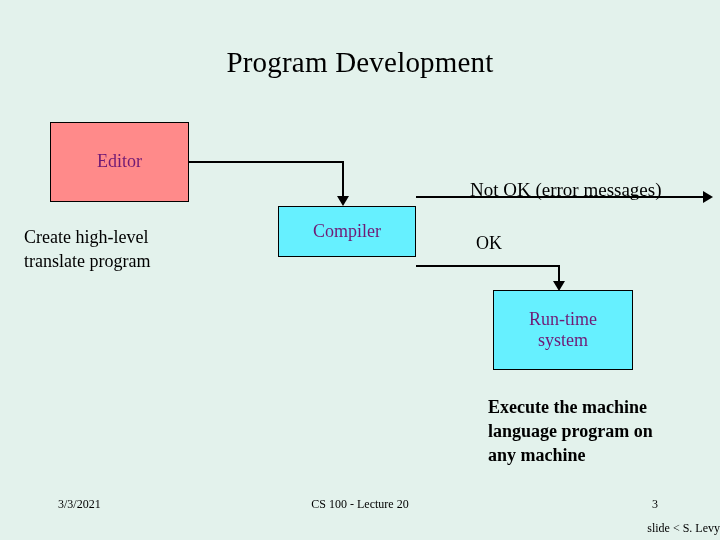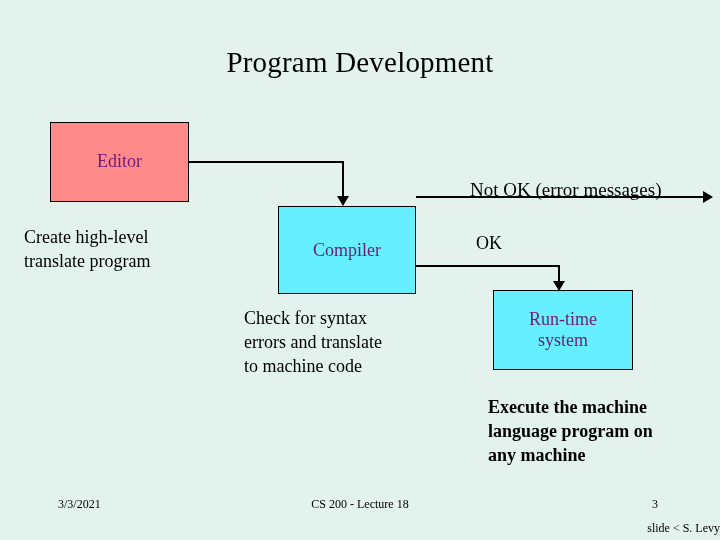--- a/index.html
+++ b/index.html
@@ -48,21 +48,21 @@
     width: 139px;
     height: 80px;
     background: #ff8a8a;
     align-items: flex-start;
     padding-top: 28px;
   }
   #compiler-box {
     left: 278px;
     top: 206px;
     width: 138px;
-    height: 88px;
+    height: 51px;
     background: #66f0ff;
   }
   #runtime-box {
     left: 493px;
     top: 290px;
     width: 140px;
     height: 80px;
     background: #66f0ff;
   }
 
@@ -160,30 +160,25 @@
 
   <div class="caption" id="caption-notok">Not OK (error messages)</div>
 
   <div class="caption" id="caption-create">
     <div>Create high-level</div>
     <div>translate program</div>
   </div>
 
   <div class="caption" id="caption-ok">OK</div>
 
-  <div class="caption" id="caption-check">
-    <div>Check for syntax</div>
-    <div>errors and translate</div>
-    <div>to machine code</div>
-  </div>
 
   <div class="caption" id="caption-execute">
     <div>Execute the machine</div>
     <div>language program on</div>
     <div>any machine</div>
   </div>
 
   <div class="footer" id="footer-date">3/3/2021</div>
-  <div class="footer" id="footer-center">CS 200 - Lecture 18</div>
+  <div class="footer" id="footer-center">CS 100 - Lecture 20</div>
   <div class="footer" id="footer-sub">slide &lt; S. Levy</div>
   <div class="footer" id="footer-page">3</div>
 
 </div>
 
 </body></html>

